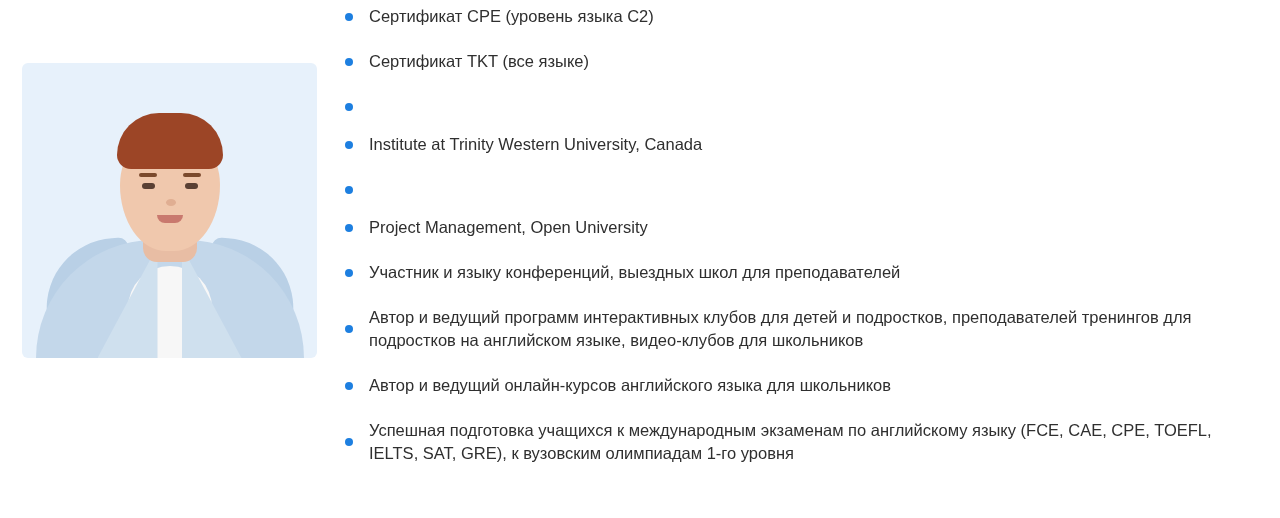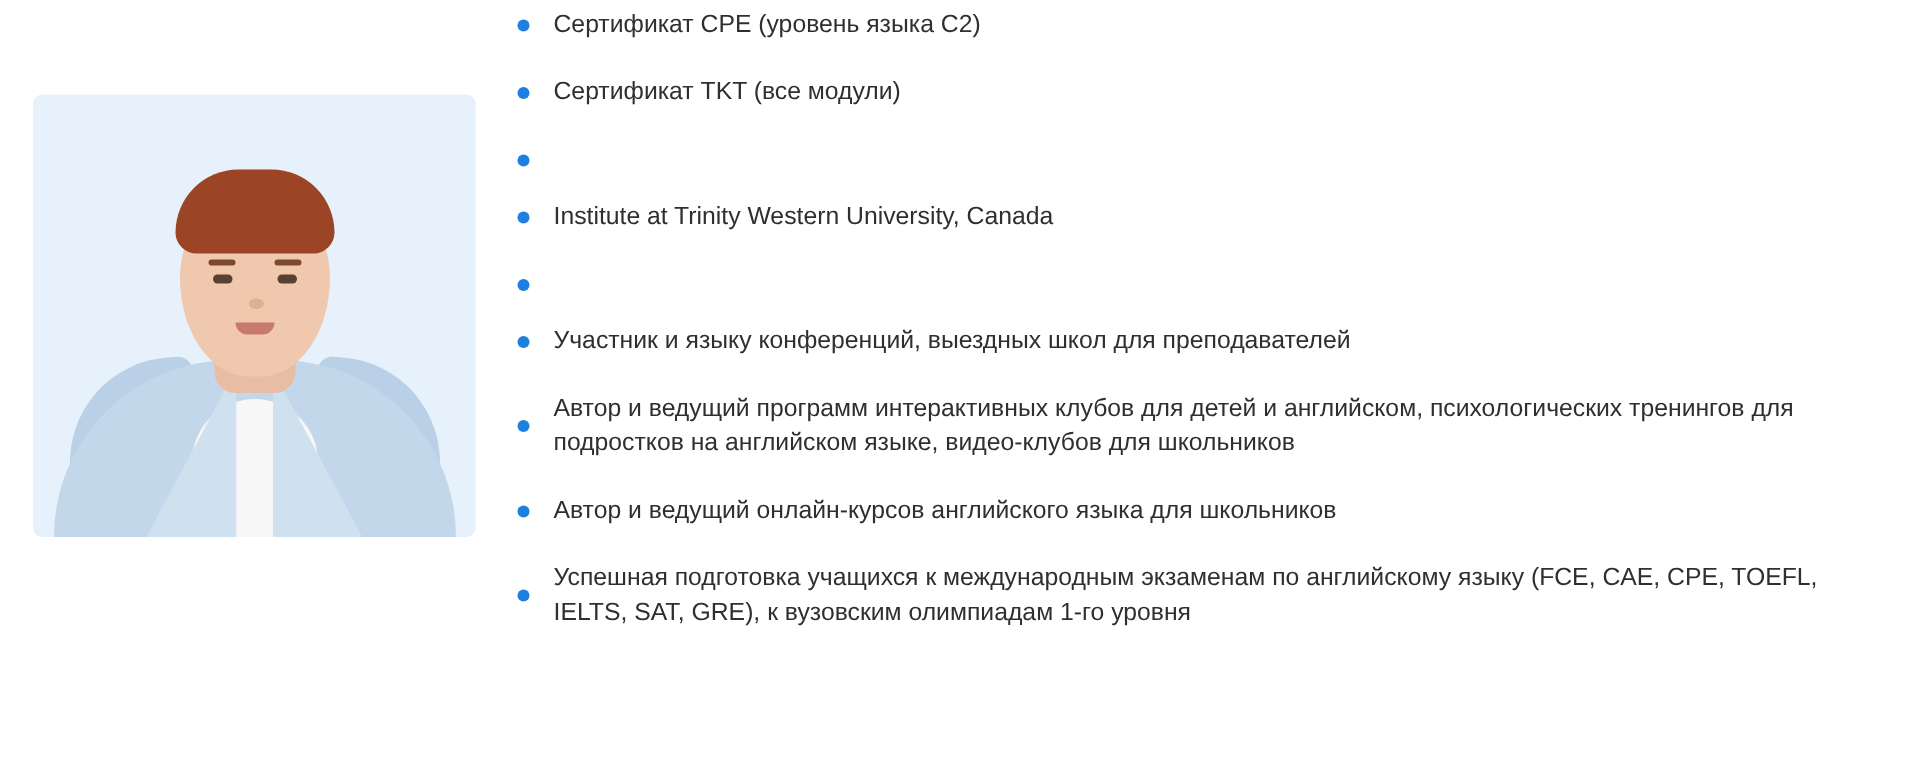--- a/index.html
+++ b/index.html
@@ -246,39 +246,43 @@
   </div>
 
   <div class="list-col">
     <ul class="bullets">
       <li>
         <span class="dot" style="background: rgb(29, 127, 224);"></span>
         <span class="txt">Сертификат CPE (уровень языка C2)</span>
       </li>
       <li>
         <span class="dot" style="background: rgb(29, 127, 224);"></span>
-        <span class="txt">Сертификат TKT (все модули)</span>
+        <span class="txt">Сертификат TKT (все языке)</span>
       </li>
       <li>
         <span class="dot" style="background: rgb(29, 127, 224);"></span>
       </li>
       <li>
         <span class="dot" style="background: rgb(29, 127, 224);"></span>
         <span class="txt">Institute at Trinity Western University, Canada</span>
       </li>
       <li>
         <span class="dot" style="background: rgb(29, 127, 224);"></span>
       </li>
       <li>
         <span class="dot" style="background: rgb(29, 127, 224);"></span>
+        <span class="txt">Project Management, Open University</span>
+      </li>
+      <li>
+        <span class="dot" style="background: rgb(29, 127, 224);"></span>
         <span class="txt">Участник и языку конференций, выездных школ для преподавателей</span>
       </li>
       <li class="two-line">
         <span class="dot" style="background: rgb(29, 127, 224);"></span>
-        <span class="txt">Автор и ведущий программ интерактивных клубов для детей и английском, психологических тренингов для подростков на английском языке, видео-клубов для школьников</span>
+        <span class="txt">Автор и ведущий программ интерактивных клубов для детей и подростков, преподавателей тренингов для подростков на английском языке, видео-клубов для школьников</span>
       </li>
       <li>
         <span class="dot" style="background: rgb(29, 127, 224);"></span>
         <span class="txt">Автор и ведущий онлайн-курсов английского языка для школьников</span>
       </li>
       <li class="two-line">
         <span class="dot" style="background: rgb(29, 127, 224);"></span>
         <span class="txt">Успешная подготовка учащихся к международным экзаменам по английскому языку (FCE, CAE, CPE, TOEFL, IELTS, SAT, GRE), к вузовским олимпиадам 1-го уровня</span>
       </li>
 

